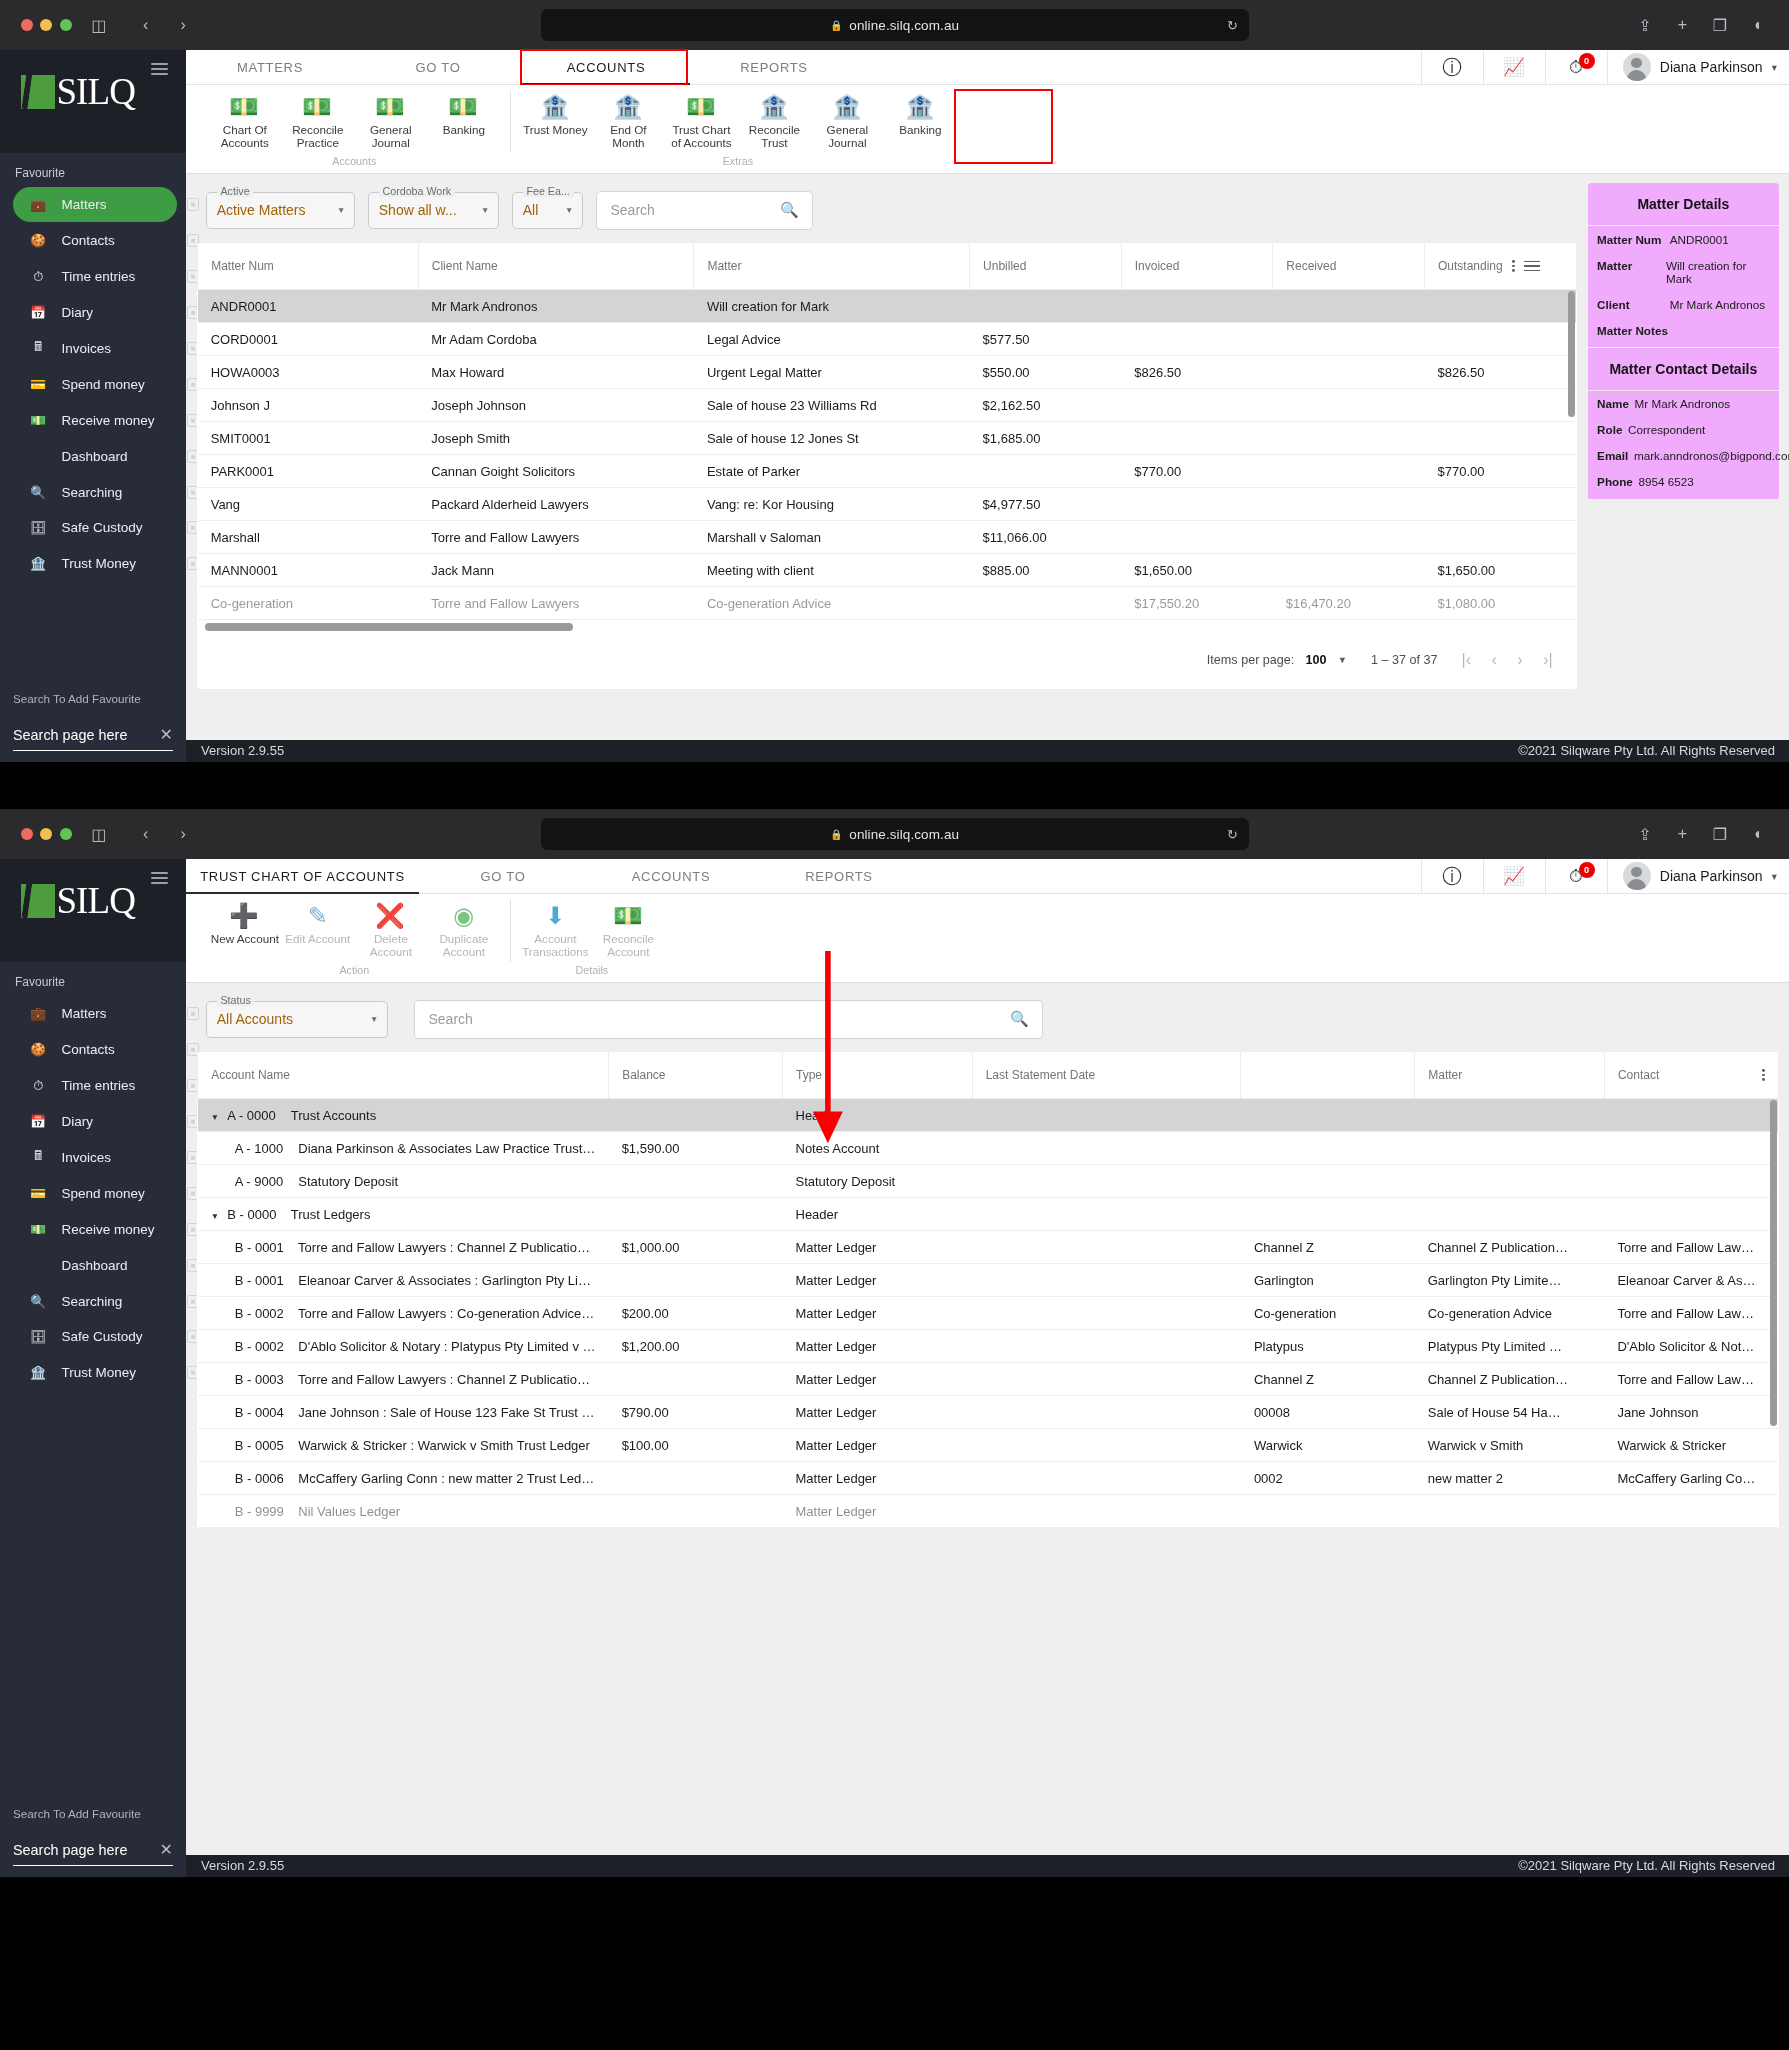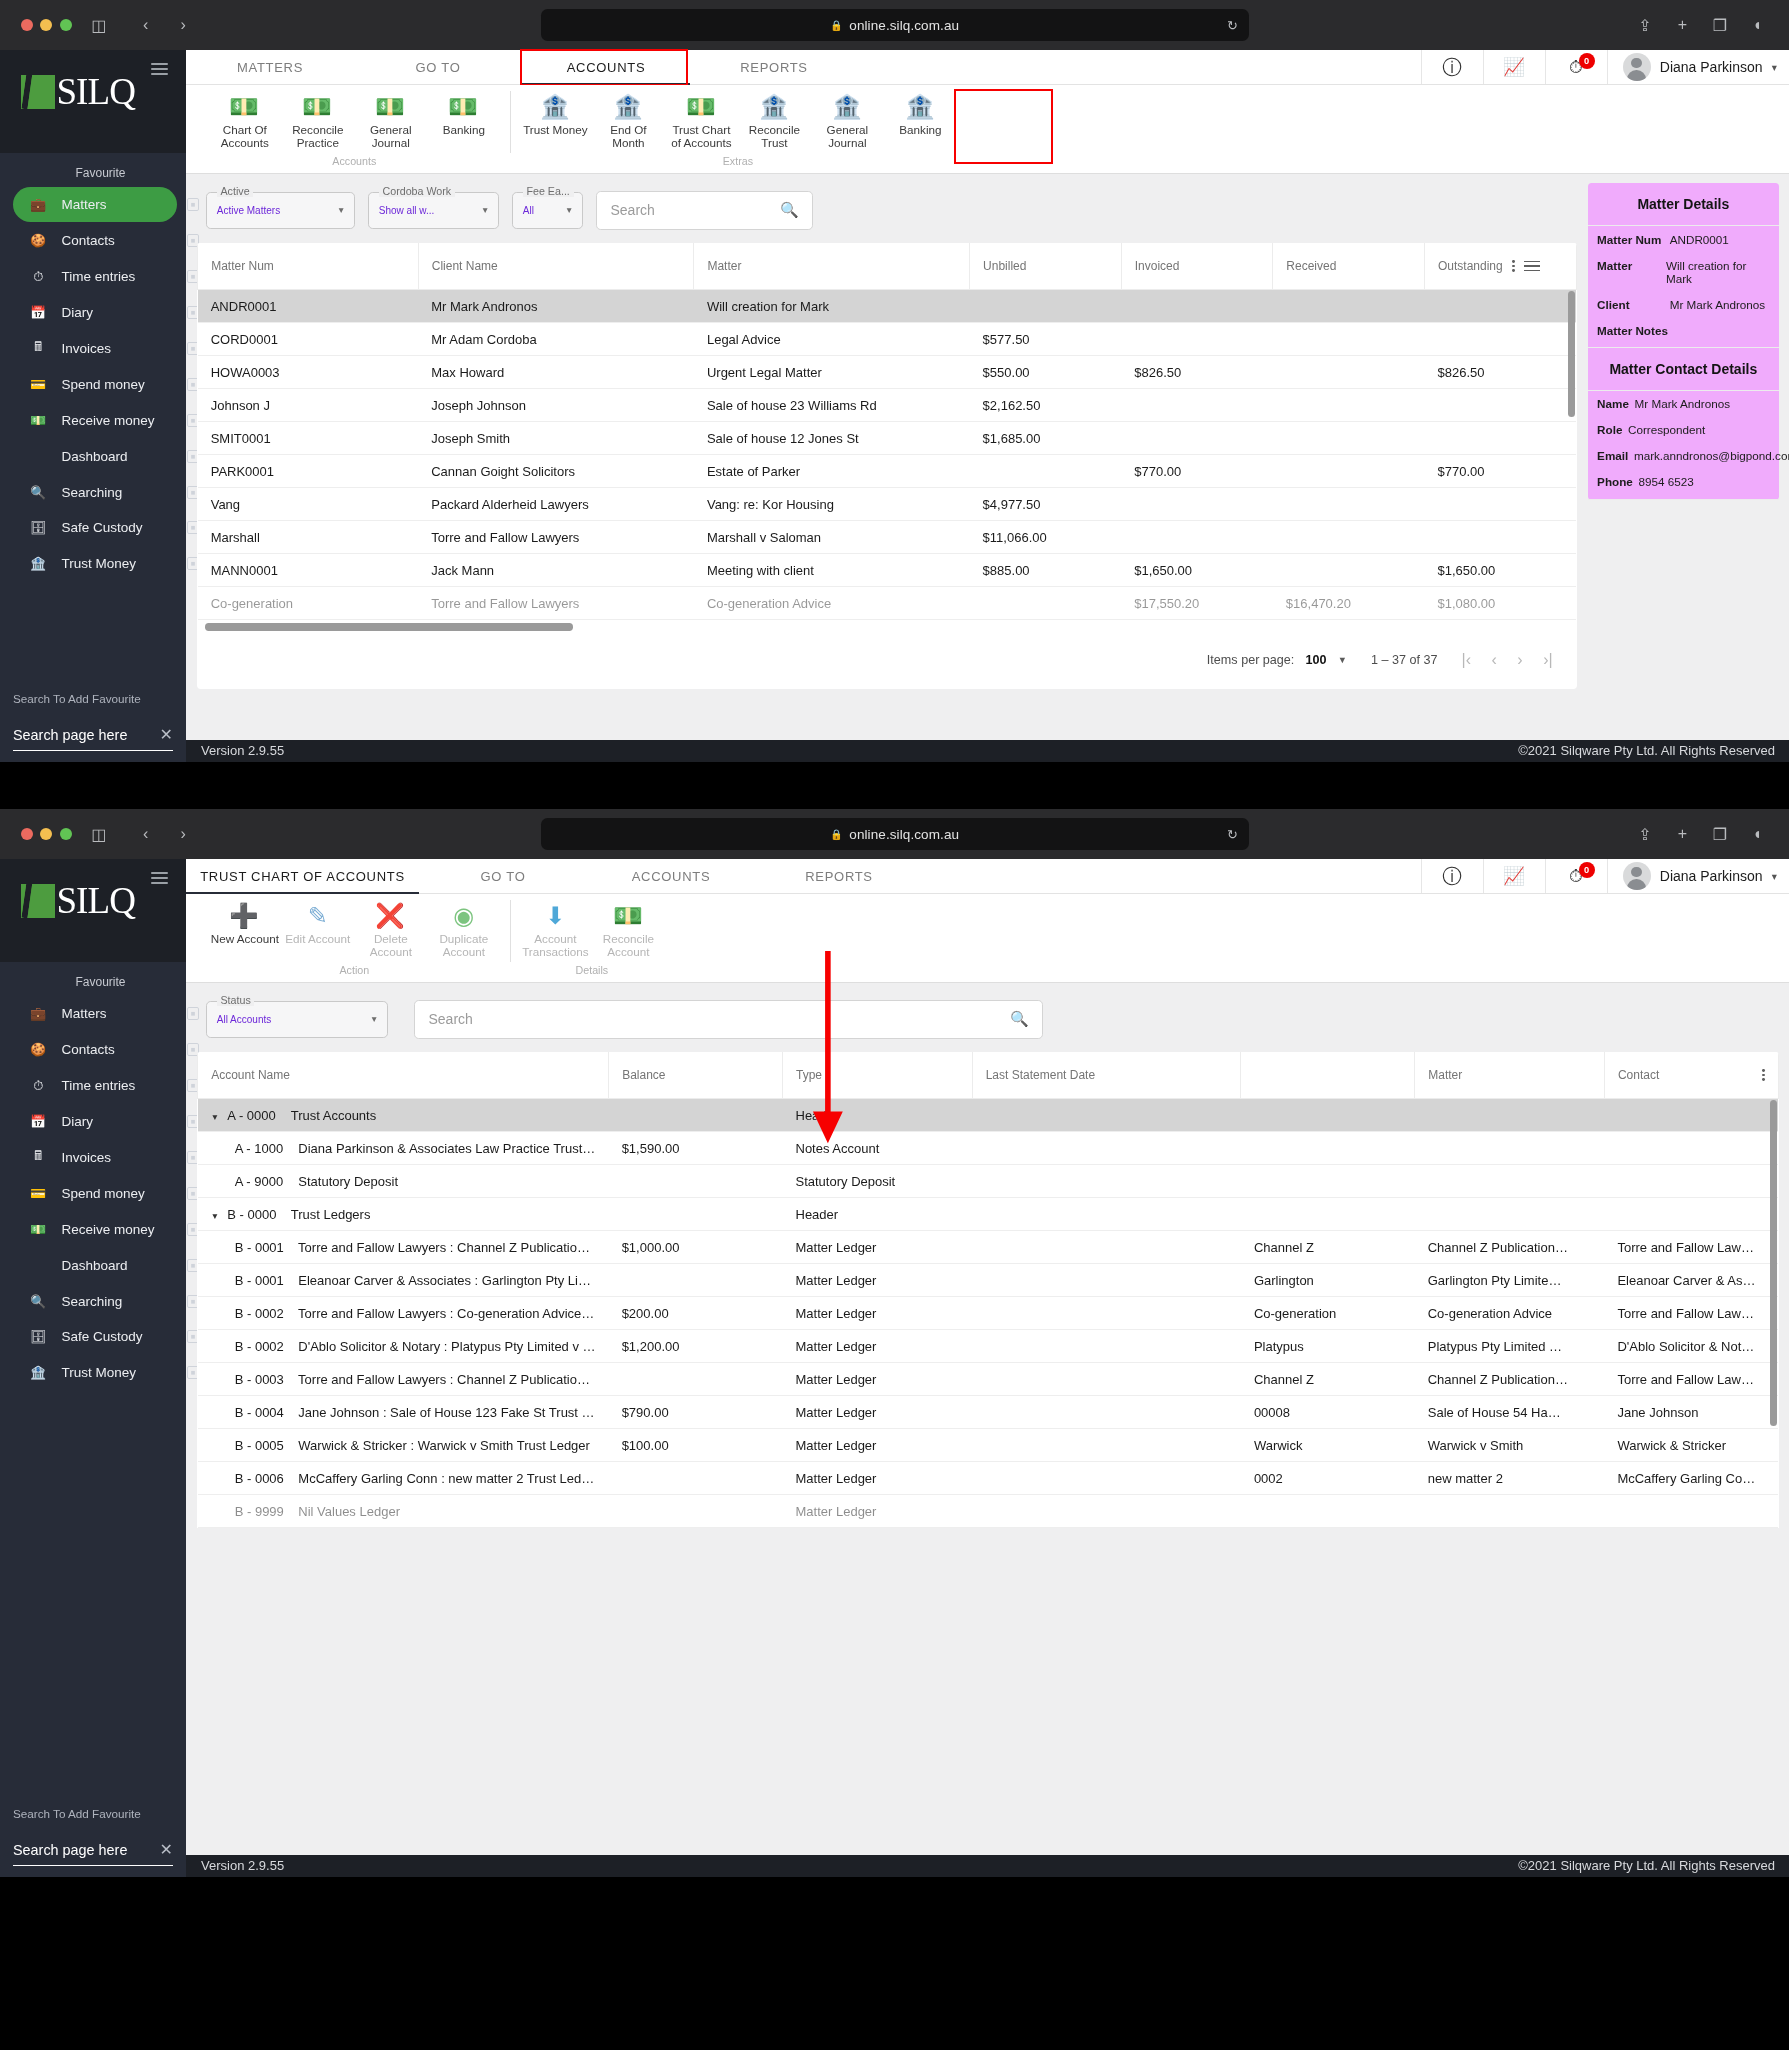--- a/index.html
+++ b/index.html
@@ -62,21 +62,21 @@
   }
   .logo-mark::after {
     content: ""; position: absolute; left: 3.7px; top: -2.8px; width: 26px; height: 39px;
     border-left: 6.5px solid #1d2026; border-radius: 0 0 60% 0/0 0 100% 0;
     transform: rotate(8deg);
   }
   .logo-text {
     font-family: "Liberation Serif", serif; font-size: 37px; color: #fff;
     letter-spacing: -0.9px; margin-left: 1.9px; line-height: 35px;
   }
-  .fav-label { font-size: 12px; color: #c7cad1; padding: 13px 0 6.5px 15px; text-align: center; }
+  .fav-label { font-size: 12px; color: #c7cad1; padding: 13px 0 6.5px 15px; }
   .sb-item {
     display: flex; align-items: center; height: 35px;
     padding-left: 15px; margin: 0.9px 9.3px 0.9px 13px; border-radius: 17.7px;
     font-size: 13.5px; color: #eceef1; cursor: pointer; position: relative;
   }
   .sb-item.active { background: #3d9c44; }
   .sb-ico { width: 20.5px; font-size: 13px; margin-right: 13px; text-align: center; }
   .sb-pin {
     position: absolute; right: -22.4px; width: 12px; height: 13px;
     border: 1.5px solid #cfd3da; border-radius: 1.9px;
@@ -166,21 +166,21 @@
   .main-card { flex: 1; min-width: 0; display: flex; flex-direction: column; }
   .filters { display: flex; align-items: center; gap: 13px; padding: 7.5px 7.5px 13px 9.3px; }
   .field {
     border: 0.9px solid #c9c9c9; border-radius: 4.7px; height: 37px; position: relative;
     background: #f6f6f7; display: flex; align-items: center; padding: 0 9.3px;
   }
   .field .flabel {
     position: absolute; top: -7.5px; left: 9.3px; background: #efeff0; padding: 0 3.7px;
     font-size: 10.7px; color: #6e6e6e;
   }
-  .field .fval { font-size: 10px; color: #6d28d9; }
+  .field .fval { font-size: 14px; color: #a16207; }
   .field .fcaret { font-size: 8.4px; color: #6e6e6e; margin-left: 9.3px; }
   .searchbox {
     border: 0.9px solid #d4d4d4; border-radius: 4.7px; height: 39px; background: #fff;
     display: flex; align-items: center; justify-content: space-between; padding: 0 13px;
   }
   .searchbox .ph { font-size: 14px; color: #9b9b9b; }
   .searchbox .mag { font-size: 15px; color: #3b3b3b; }
 
   table.grid { width: 100%; border-collapse: collapse; background: #fff; table-layout: fixed; }
   table.grid th {

